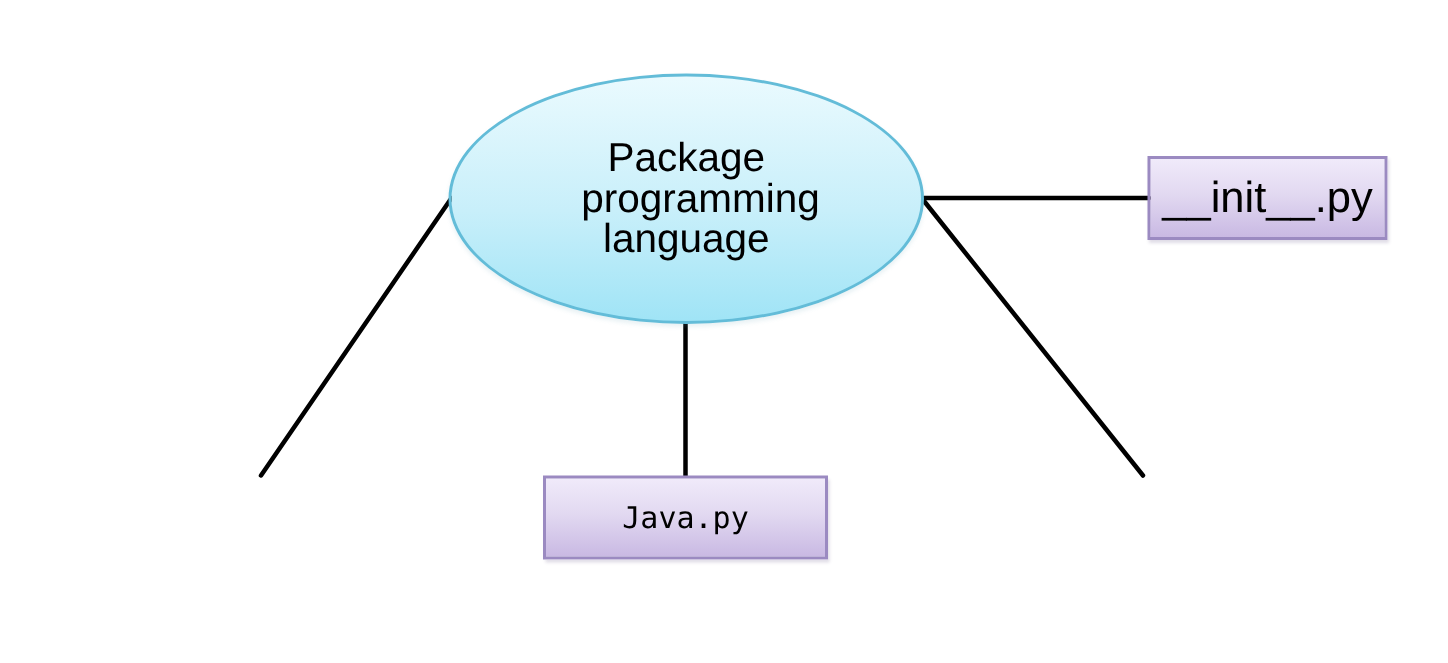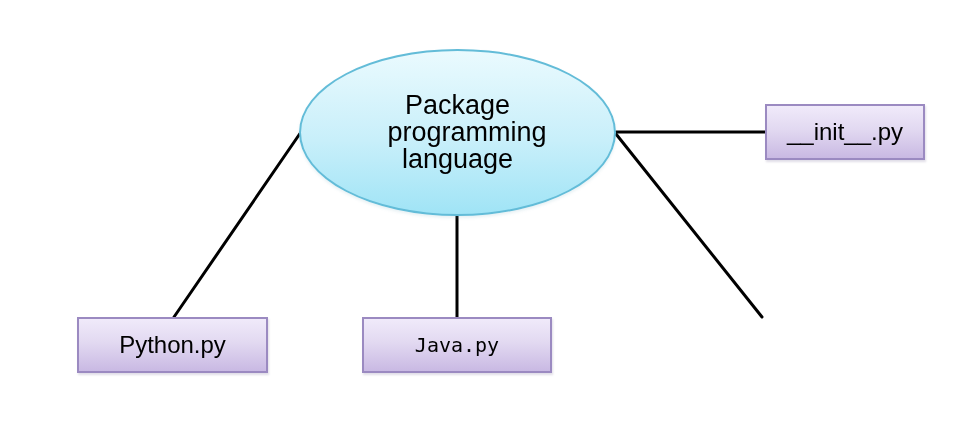--- a/index.html
+++ b/index.html
@@ -58,21 +58,21 @@
   .node.rect {
     height: 56px;
     border: 2px solid var(--rect-border, #9b8ac1);
     background: linear-gradient(180deg,
       var(--rect-fill-top, #f0eafa) 0%,
       #e2d9f1 45%,
       var(--rect-fill-bottom, #c9b9e3) 100%);
     box-shadow: 1px 2px 2px rgba(130, 120, 160, 0.25);
   }
   .node.rect .label {
-    font-size: 24px;
+    font-size: 29px;
     line-height: 26px;
   }
   .node.rect .label.mono {
     font-family: "DejaVu Sans Mono", "Liberation Mono", monospace;
     font-size: 20px;
   }
   #node-python { left: 77px;  top: 317px; width: 191px; }
   #node-java   { left: 362px; top: 317px; width: 190px; }
   #node-cpp    { left: 669px; top: 317px; width: 191px; }
   #node-init   { left: 765px; top: 104px; width: 160px; }
@@ -90,22 +90,19 @@
     </svg>
 
   <div class="node ellipse" id="node-package">
     <span class="label">Package programming language</span>
   </div>
 
   <div class="node rect" id="node-init">
     <span class="label">__init__.py</span>
   </div>
 
-  <div class="node rect" id="node-python">
-    <span class="label">Python.py</span>
-  </div>
 
   <div class="node rect" id="node-java">
     <span class="label mono">Java.py</span>
   </div>
 
 
 </div>
 
 </body></html>

